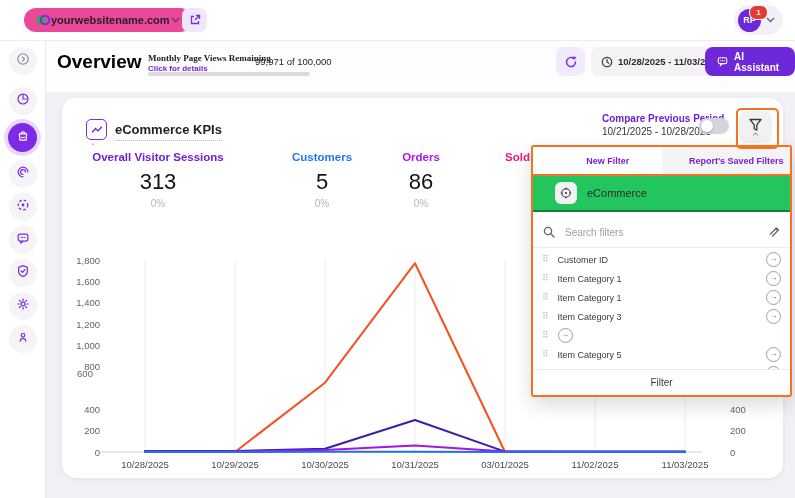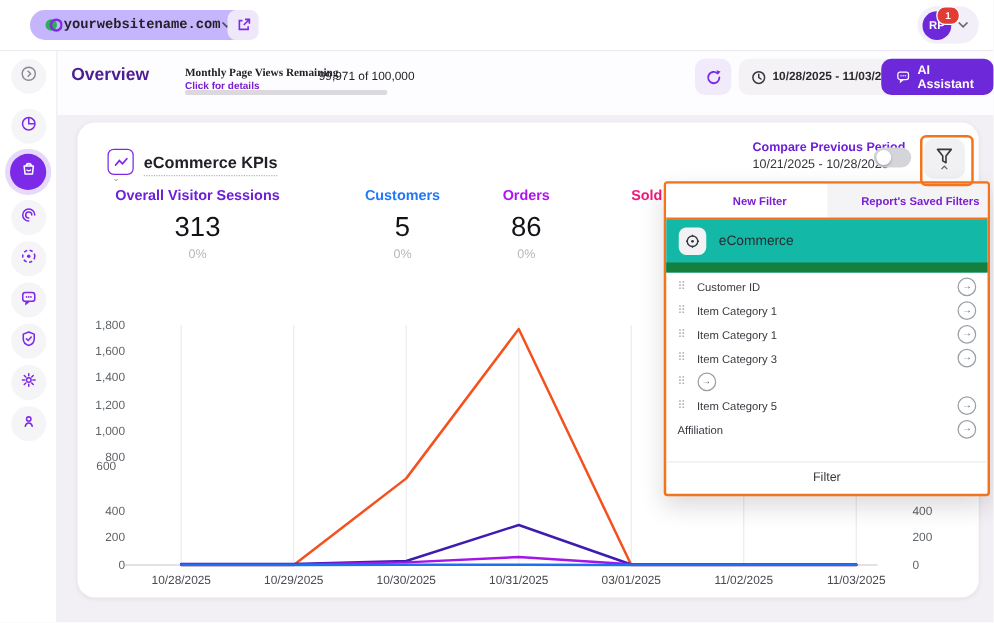--- a/index.html
+++ b/index.html
@@ -2,34 +2,34 @@
 <html><head>
 <meta charset="utf-8">
 <style>
   html,body{margin:0;padding:0;background:#fff;}
   .stage{position:relative;width:795px;height:498px;background:#f2f0f4;
          font-family:"Liberation Sans",sans-serif;overflow:hidden;}
 
   
   .topbar{position:absolute;left:0;top:0;width:795px;height:40px;background:#fff;border-bottom:1px solid #edebef;}
   .site-pill{position:absolute;left:24px;top:8px;height:24px;display:flex;align-items:center;gap:1px;
-             background:#c4b5fd;border-radius:12px;padding:0 12px;cursor:pointer;font-family:Liberation Mono, monospace;}
+             background:#ec4899;border-radius:12px;padding:0 12px;cursor:pointer;}
   .site-pill .domain{font-size:11px;color:#232127;font-weight:bold;}
   .share-btn{position:absolute;left:182px;top:8px;width:25px;height:24px;background:#efe8fb;border-radius:7px;
              display:flex;align-items:center;justify-content:center;cursor:pointer;}
   .avatar-wrap{position:absolute;right:12px;top:5px;height:30px;display:flex;align-items:center;gap:5px;
                background:#f3eff8;border-radius:15px;padding:0 8px 0 4px;cursor:pointer;}
   .avatar{width:23px;height:23px;border-radius:50%;background:#6d28d9;color:#fff;font-size:9px;font-weight:bold;
           display:flex;align-items:center;justify-content:center;position:relative;}
   .badge{position:absolute;top:-4px;right:-7px;min-width:13px;height:13px;border-radius:7px;background:#e23b35;
          border:1.5px solid #fff;color:#fff;font-size:8px;font-weight:bold;display:flex;align-items:center;justify-content:center;padding:0 2px;}
 
   
   .headband{position:absolute;left:46px;top:41px;width:749px;height:51px;background:#fdfcfe;}
-  .page-title{position:absolute;left:11px;top:10px;font-size:14px;font-weight:bold;color:#4c1d95;}
+  .page-title{position:absolute;left:11px;top:10px;font-size:19px;font-weight:bold;color:#000000;}
   .pv-label{position:absolute;left:102px;top:12px;font-size:9px;font-weight:bold;color:#232127;font-family:Liberation Serif, serif;}
   .pv-link{position:absolute;left:102px;top:23px;font-size:8px;font-weight:bold;color:#7a1fd0;cursor:pointer;}
   .pv-count{position:absolute;left:209px;top:15px;font-size:9.5px;color:#232127;}
   .pv-bar{position:absolute;left:102px;top:31px;width:162px;height:4px;border-radius:2px;background:#e9e7ea;overflow:hidden;}
   .pv-fill{height:100%;background:#dcd9de;width:100%;}
   .refresh-btn{position:absolute;left:510px;top:6px;width:29px;height:29px;background:#f1eafb;border-radius:8px;
                display:flex;align-items:center;justify-content:center;cursor:pointer;}
   .date-pill{position:absolute;left:545px;top:6px;height:29px;display:flex;align-items:center;gap:5px;
              background:#f4f2f5;border-radius:8px;padding:0 10px;cursor:pointer;}
   .date-pill .txt{font-size:9.5px;color:#2d2b31;font-weight:bold;}
@@ -73,21 +73,21 @@
   .xlab{position:absolute;font-size:9.5px;color:#4a4a52;text-align:center;}
 
   
   .popup{position:absolute;left:531px;top:145px;width:257px;height:248px;background:#fff;border:2.5px solid #f4731c;
          border-radius:3px;z-index:30;display:flex;flex-direction:column;box-shadow:0 8px 20px rgba(0,0,0,.14);}
   .p-tabs{display:flex;height:27px;flex:none;}
   .p-tab{flex:1;display:flex;align-items:center;justify-content:center;font-size:9px;font-weight:bold;color:#7a1fd0;cursor:pointer;padding-left:21px;}
   .p-tab.on{background:#fff;}
   .p-tab.off{background:#f4f3f5;}
   .p-div{height:2px;background:#f4731c;flex:none;}
-  .p-scope{height:34px;flex:none;background:#14b8a6;border-bottom:8px solid #15803d;display:flex;align-items:center;gap:10px;padding:0 10px;}
+  .p-scope{height:34px;flex:none;background:#22c55e;border-bottom:2px solid #15803d;display:flex;align-items:center;gap:10px;padding:0 22px;}
   .p-scope-icon{width:22px;height:22px;border-radius:6px;background:#f2f1f3;display:flex;align-items:center;justify-content:center;}
   .p-scope-txt{font-size:11px;color:#2d2b31;}
   .p-search{height:30px;flex:none;margin-top:5px;border-bottom:1px solid #eceaee;display:flex;align-items:center;gap:8px;padding:0 10px;}
   .p-search input{flex:1;border:none;outline:none;font-size:10px;color:#2d2b31;background:transparent;font-family:"Liberation Sans",sans-serif;}
   .p-search input::placeholder{color:#9aa0a6;}
   .p-list{flex:1;overflow:hidden;padding-top:2px;}
   .f-row{height:19px;display:flex;align-items:center;gap:9px;padding:0 9px;cursor:pointer;}
   .handle{color:#b4b2b8;font-size:9px;line-height:9px;}
   .f-label{flex:1;font-size:9px;color:#3a383f;}
   .f-arrow{width:13px;height:13px;border:1px solid #9aa0a6;border-radius:50%;font-size:8px;line-height:12px;
@@ -319,20 +319,31 @@
     <div class="p-scope">
       <span class="p-scope-icon">
         <svg width="12" height="12" viewBox="0 0 12 12">
           <circle cx="6" cy="6" r="4.2" fill="none" stroke="#3a383f" stroke-width="1.1"></circle>
           <circle cx="6" cy="6" r="1.1" fill="#3a383f"></circle>
           <path d="M6 0.8v1.6M6 9.6v1.6M0.8 6h1.6M9.6 6h1.6" stroke="#3a383f" stroke-width="1.1"></path>
         </svg>
       </span>
       <span class="p-scope-txt">eCommerce</span>
     </div>
+    <div class="p-search">
+      <svg width="12" height="12" viewBox="0 0 12 12">
+        <circle cx="5" cy="5" r="3.6" fill="none" stroke="#5f6368" stroke-width="1.3"></circle>
+        <path d="M7.8 7.8 11 11" stroke="#5f6368" stroke-width="1.3" stroke-linecap="round"></path>
+      </svg>
+      <input placeholder="Search filters" style="">
+      <svg width="12" height="12" viewBox="0 0 12 12">
+        <path d="M2 10 8.5 3.5l2 2L4 12" transform="translate(0,-1.5)" fill="none" stroke="#5f6368" stroke-width="1.2" stroke-linejoin="round"></path>
+        <path d="M7 3.5l2 2" transform="translate(0,-1.5)" stroke="#5f6368" stroke-width="1.2"></path>
+      </svg>
+    </div>
     <div class="p-list" id="filter-list">
         <div class="f-row">
           <span class="handle">⠿</span>
           <span class="f-label">Customer ID</span>
           <span class="f-arrow">→</span>
         </div>
         <div class="f-row">
           <span class="handle">⠿</span>
           <span class="f-label">Item Category 1</span>
           <span class="f-arrow">→</span>

